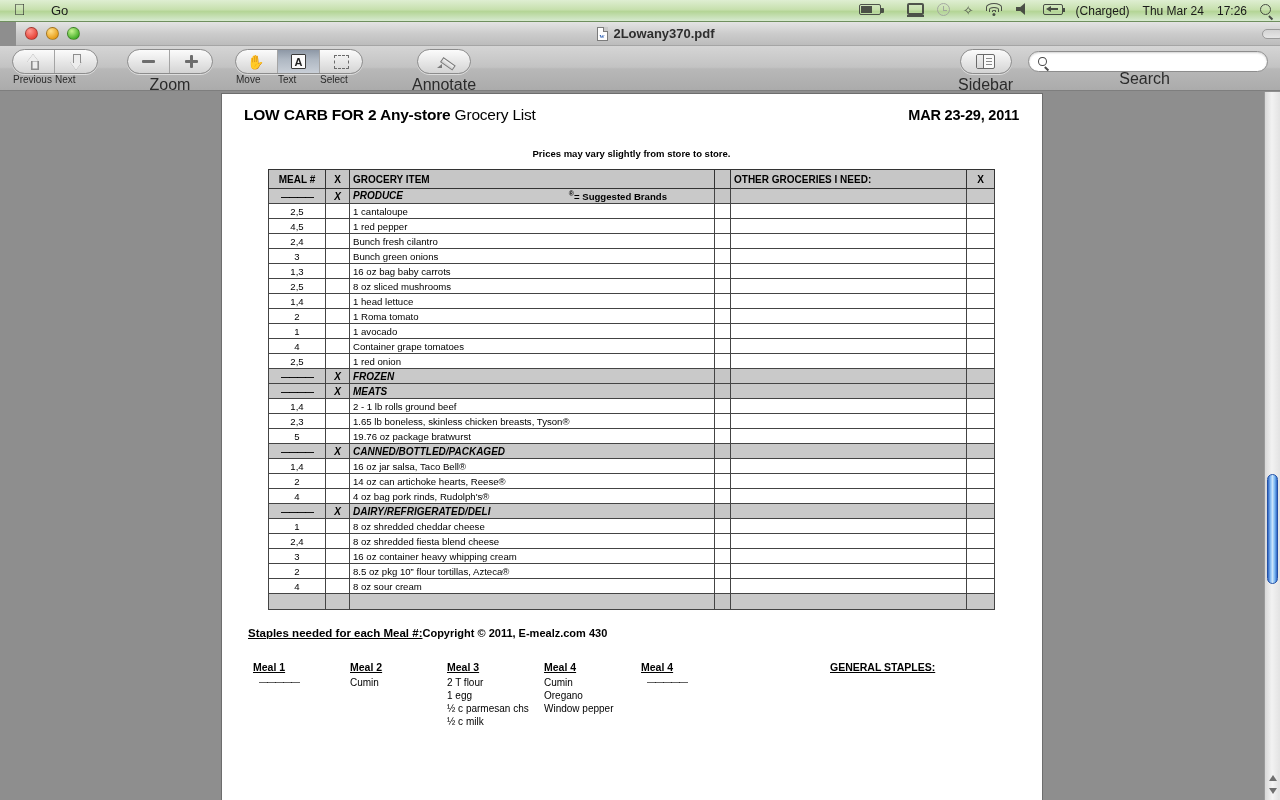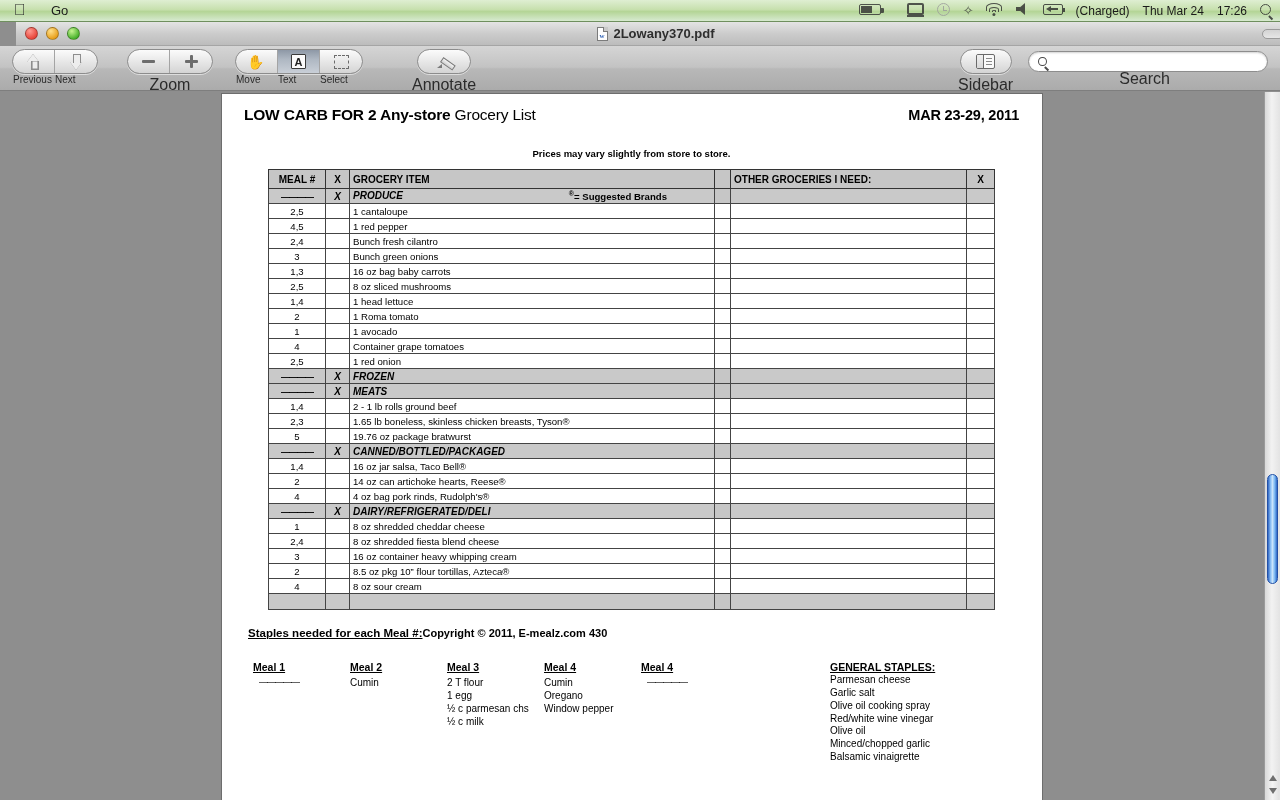--- a/index.html
+++ b/index.html
@@ -699,29 +699,20 @@
                 <div>Oregano</div>
                 <div>Window pepper</div>
               </div>
               <div class="meal-col">
                 <h4>Meal 4</h4>
                 <div class="d">—————</div>
               </div>
             </div>
           <div class="gstaples">
             <h4>GENERAL STAPLES:</h4>
-            <div id="gstaples-list">
-                <div>Parmesan cheese</div>
-                <div>Garlic salt</div>
-                <div>Olive oil cooking spray</div>
-                <div>Red/white wine vinegar</div>
-                <div>Olive oil</div>
-                <div>Minced/chopped garlic</div>
-                <div>Balsamic vinaigrette</div>
-              </div>
           </div>
         </div>
 
       </div>
     </div>
 
     <div id="vscroll">
       <div id="vthumb"></div>
       <div class="sb-arrows">
         <b class="u"></b>

